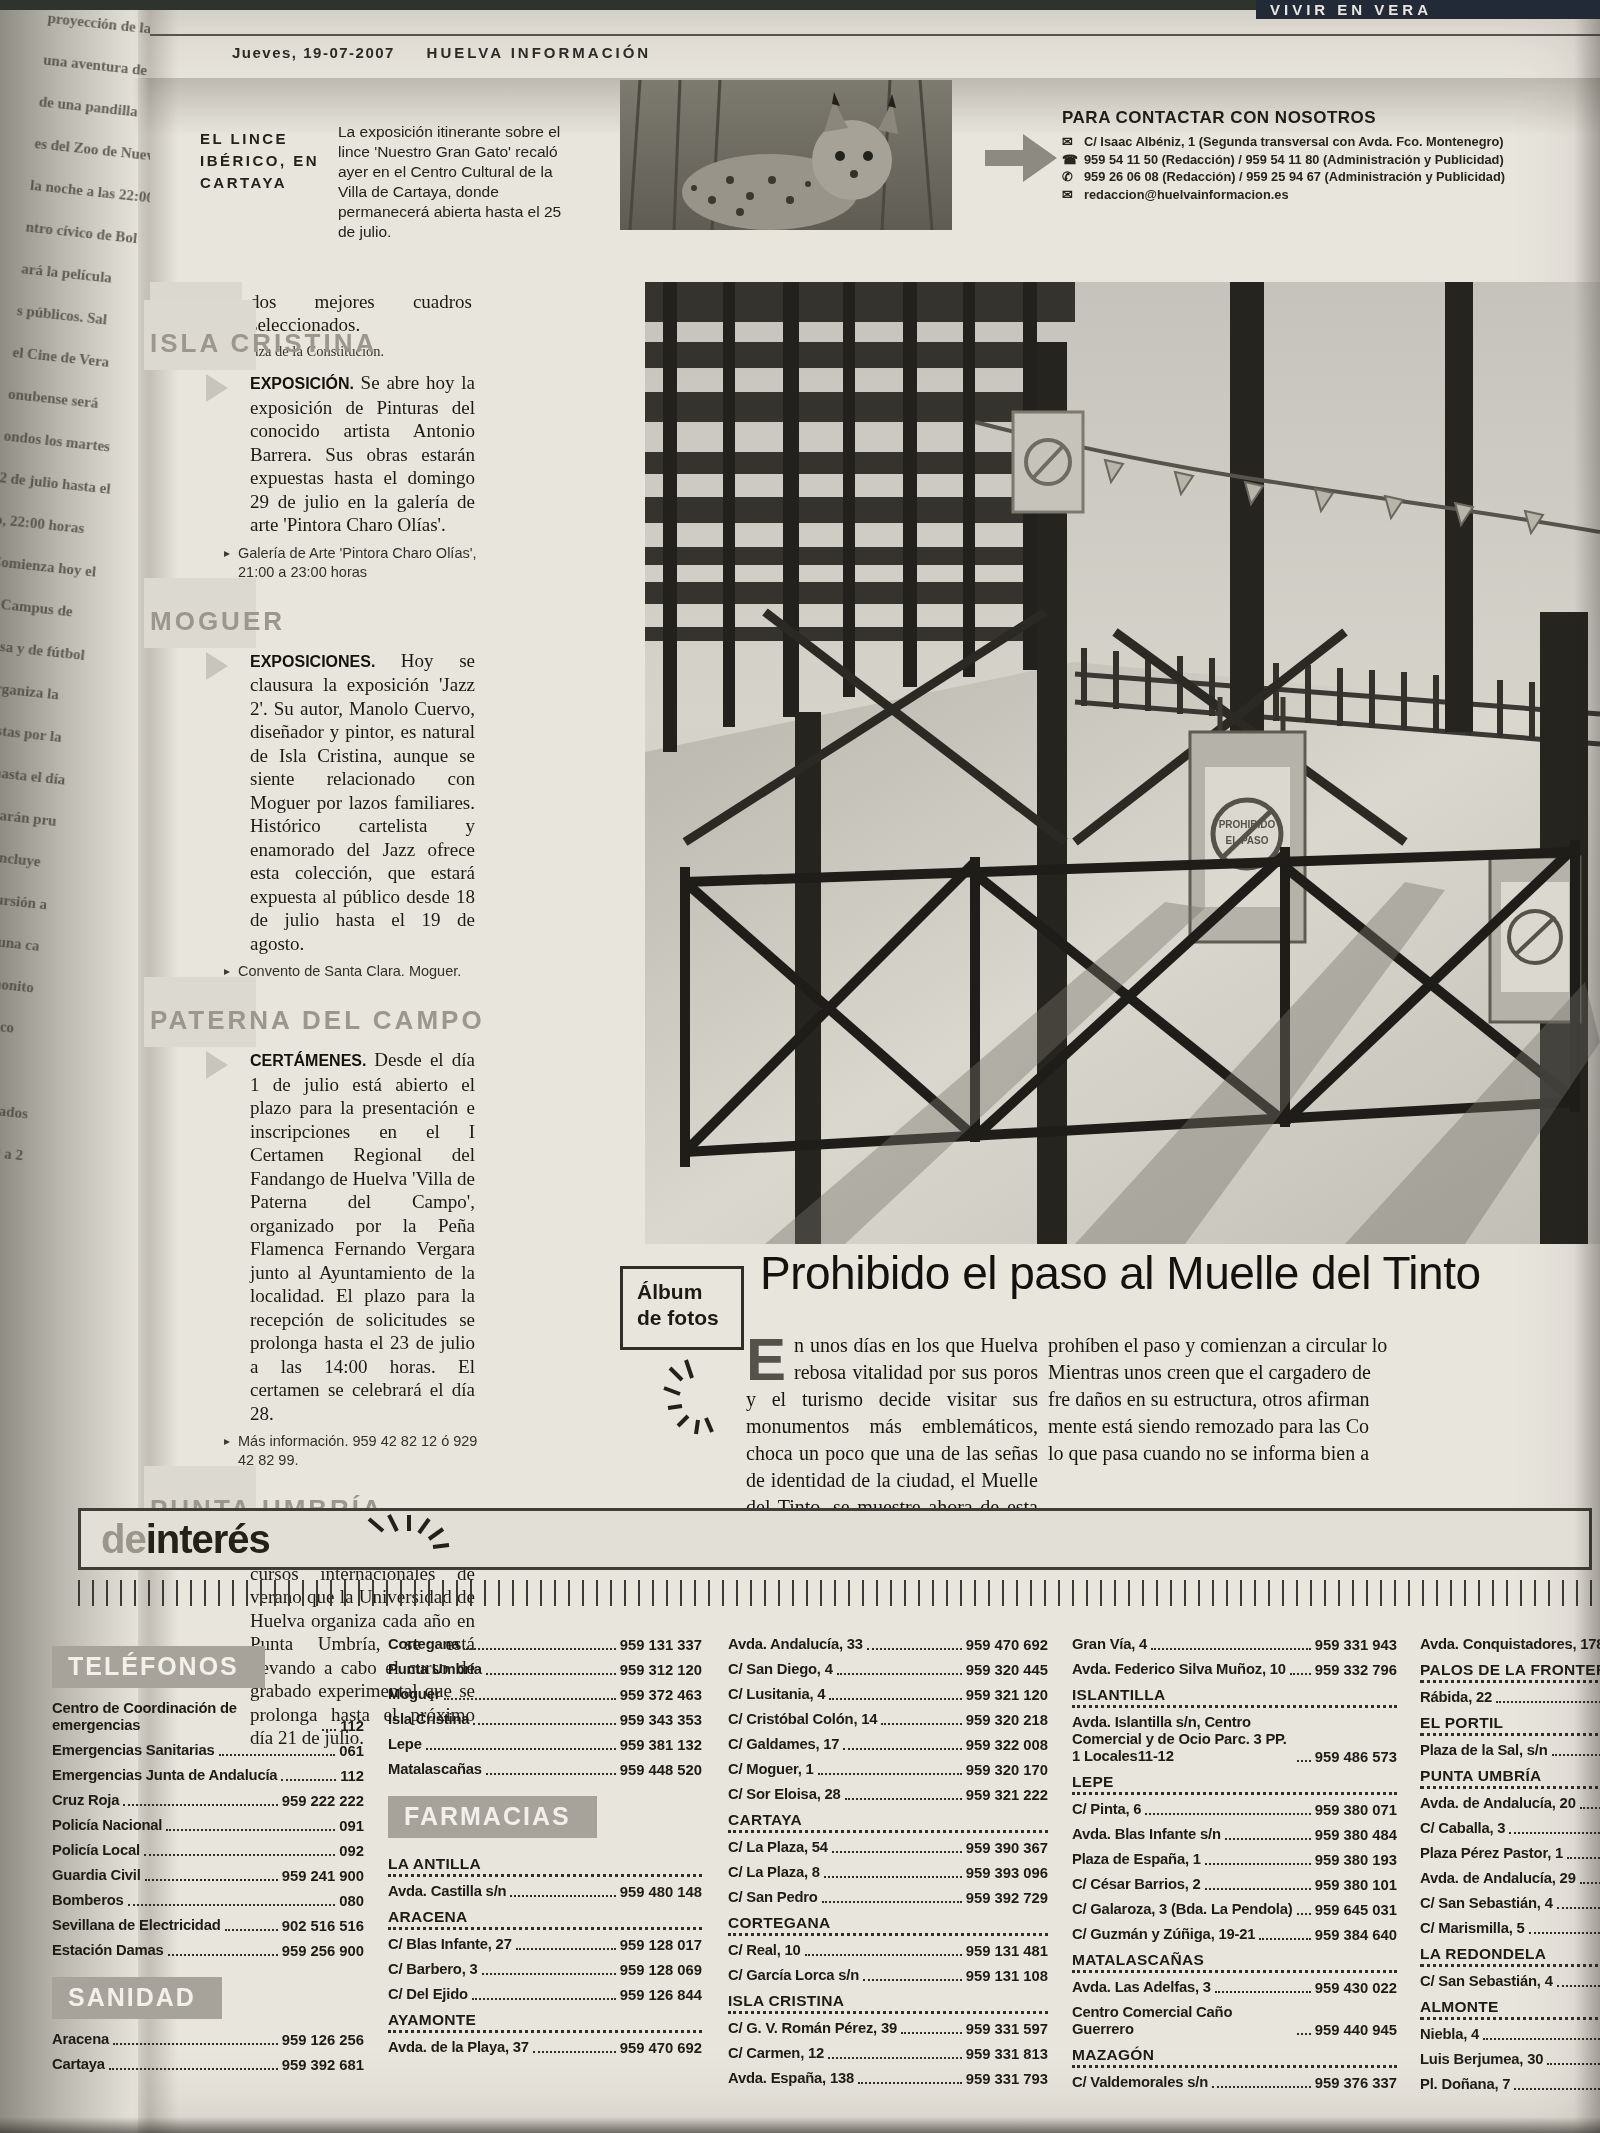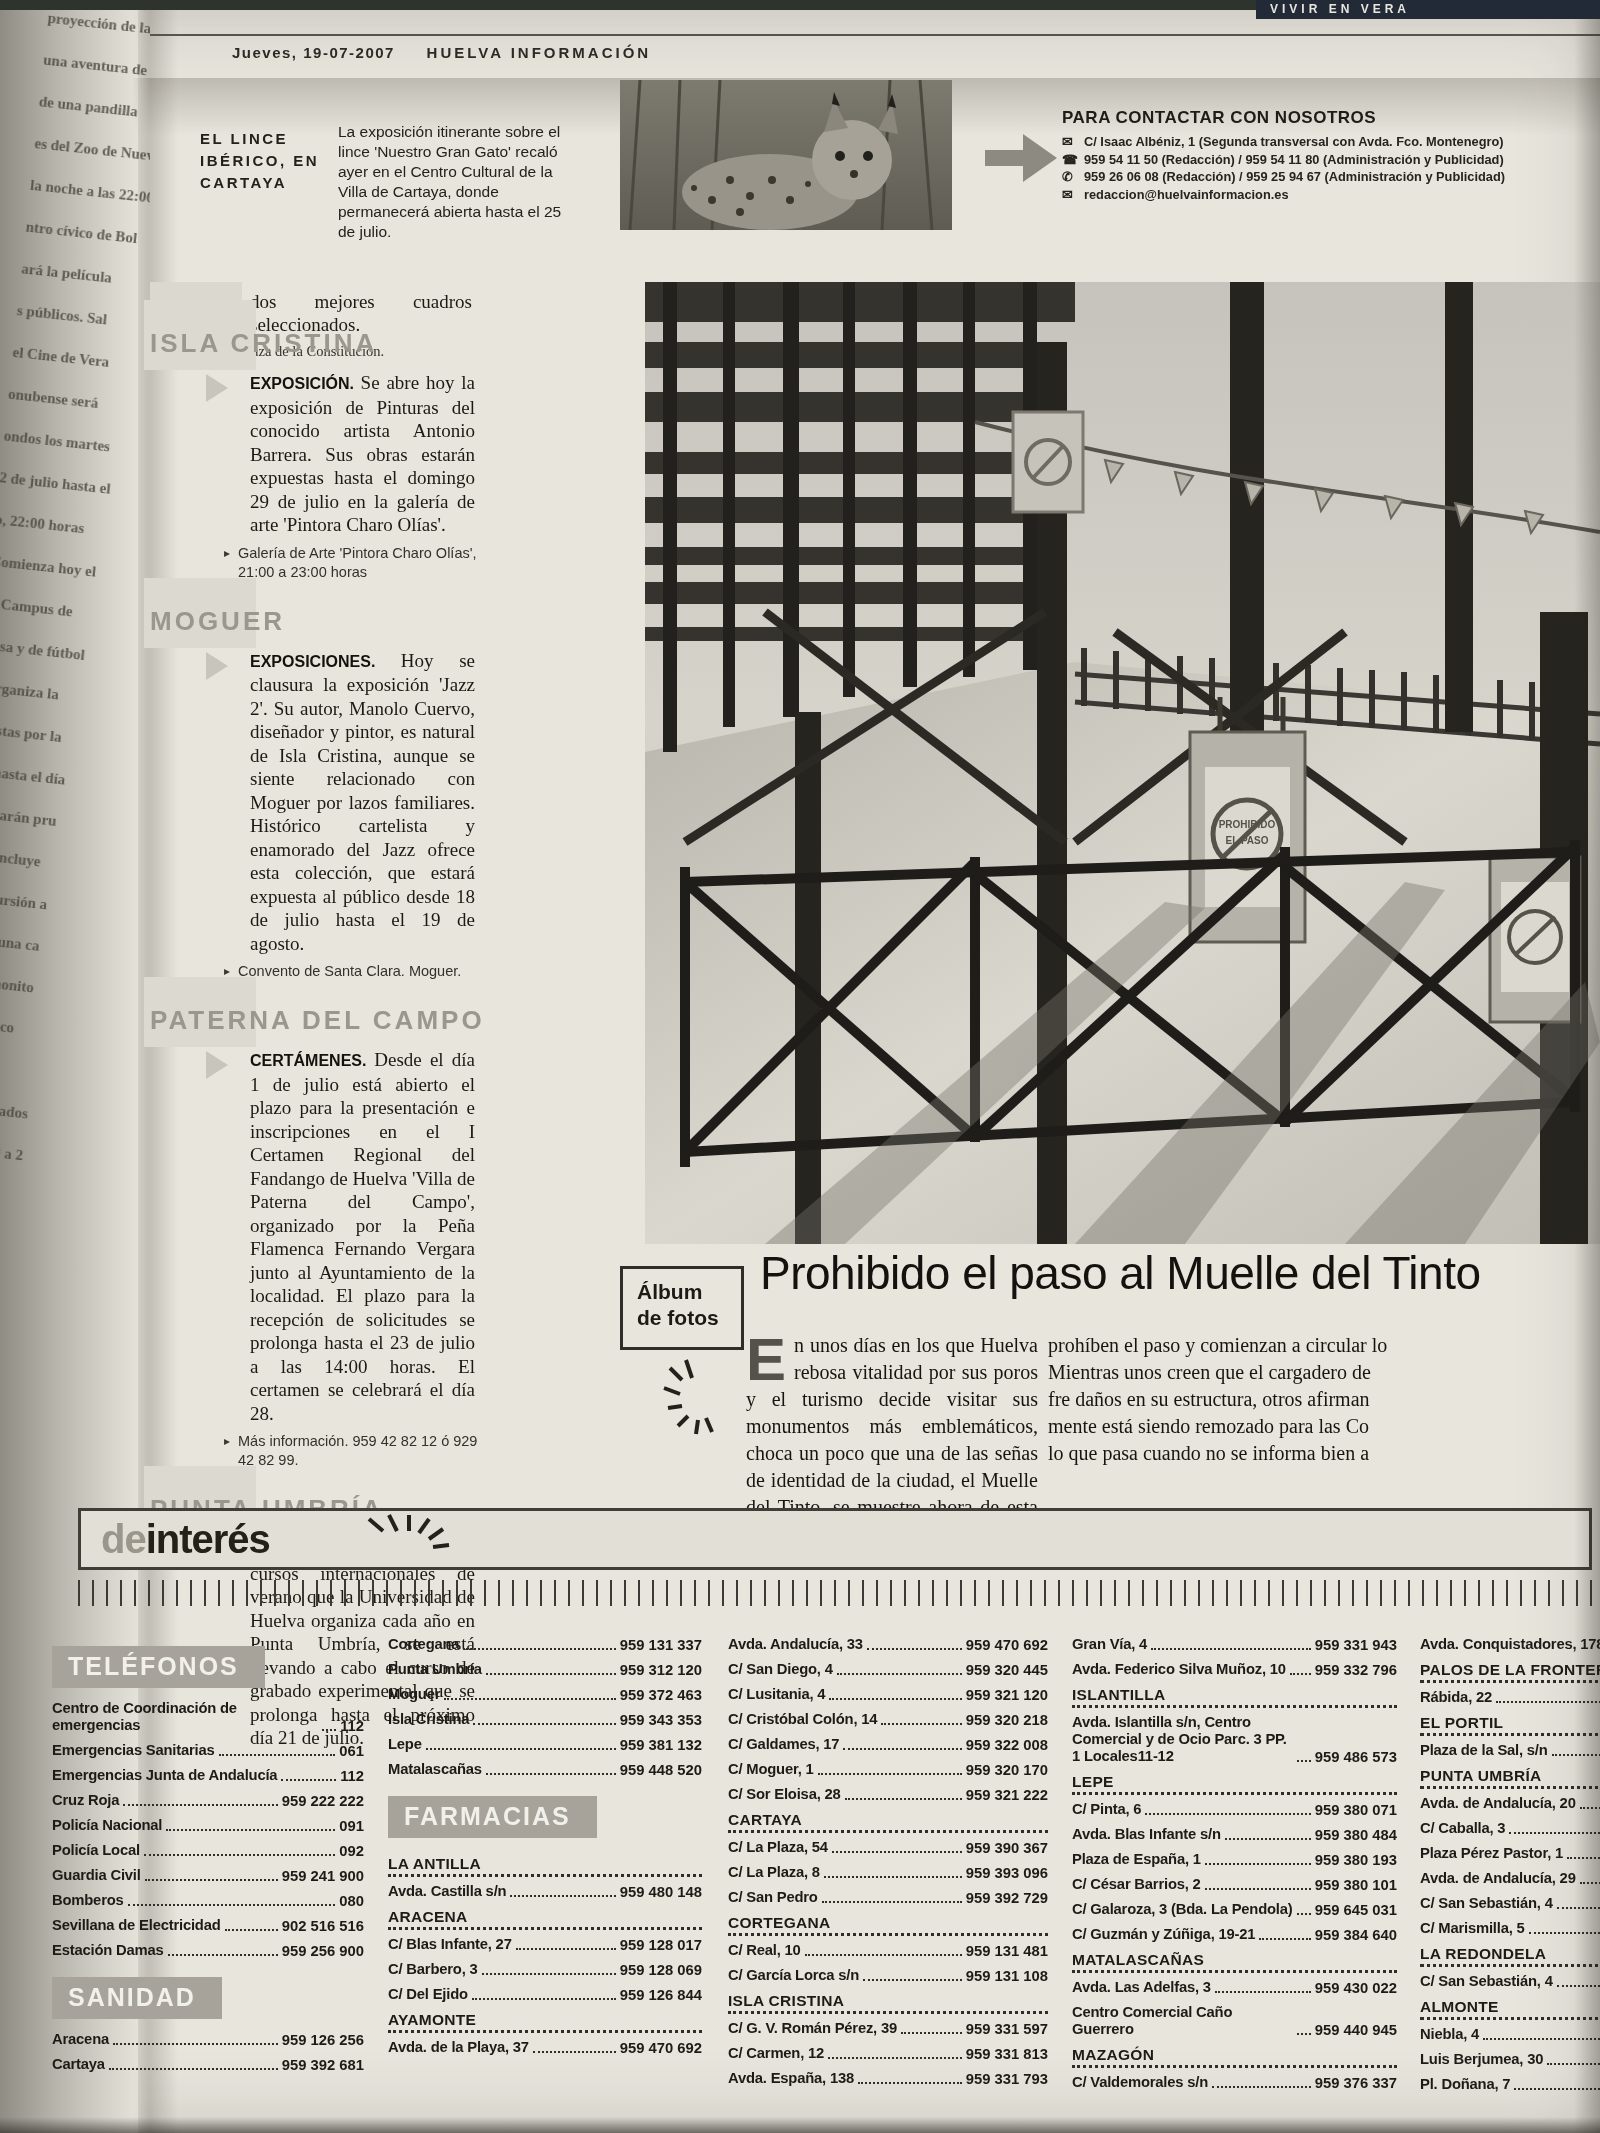--- a/index.html
+++ b/index.html
@@ -1,20 +1,20 @@
 <!DOCTYPE html>
 <html><head>
 <meta charset="utf-8">
 <style>
   html,body{margin:0;padding:0;width:1600px;height:2133px;overflow:hidden;
     background:#5d5a53;font-family:"Liberation Sans",sans-serif;}
   .scene{position:relative;width:1600px;height:2133px;overflow:hidden;}
   .backdrop-top{position:absolute;left:0;top:0;width:1600px;height:16px;background:#2e332e;}
   .corner-banner{position:absolute;right:0;top:0;width:330px;height:19px;background:#222a38;
-    color:#e8e6df;font-size:12px;font-weight:bold;letter-spacing:4px;line-height:19px;
+    color:#e8e6df;font-size:15px;font-weight:bold;letter-spacing:4px;line-height:19px;
     padding-left:14px;overflow:hidden;white-space:nowrap;z-index:30;}
   .page{position:absolute;left:0;top:10px;width:1600px;height:2123px;background:#e8e5dd;
     overflow:hidden;box-shadow:inset 0 0 80px rgba(70,65,55,.25);}
   
   .left-curl{position:absolute;left:0;top:0;width:150px;height:100%;
     background:linear-gradient(90deg,#8f8c84 0,#b8b5ac 38%,#d4d1c9 70%,#e2dfd7 88%,rgba(226,223,215,0) 100%);
     overflow:hidden;z-index:5;}
   .frag-list{position:absolute;left:-58px;top:-10px;width:170px;transform:rotate(6deg);
     filter:blur(.4px);opacity:.8;}
   .frag{font-family:"Liberation Serif",serif;font-size:15px;line-height:42px;font-weight:bold;

